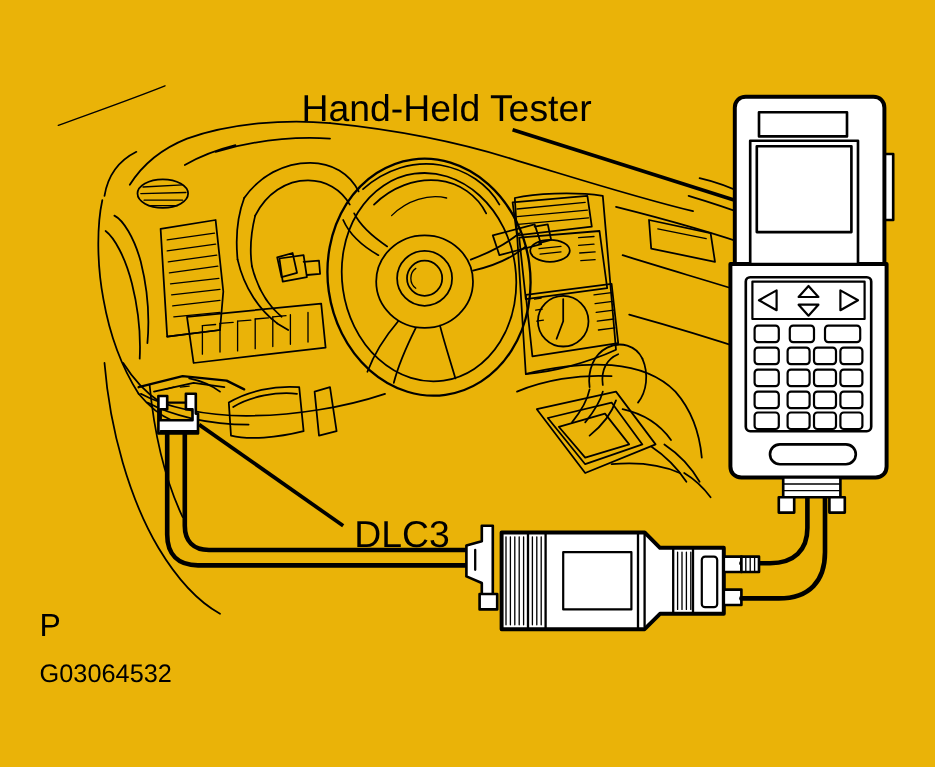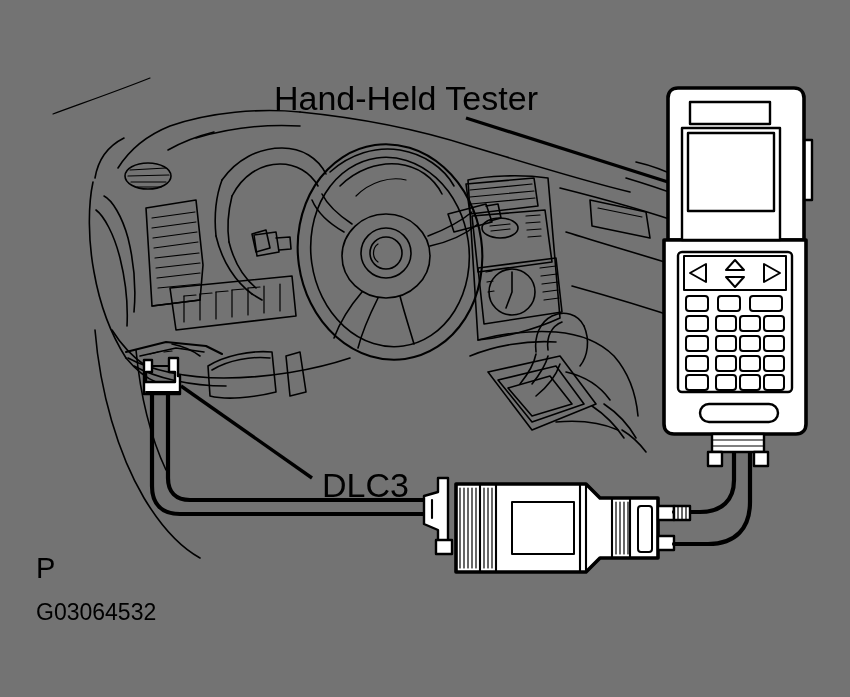--- a/index.html
+++ b/index.html
@@ -7,21 +7,21 @@
     padding: 0;
     background: #ffffff;
   }
   body {
     font-family: "Liberation Sans", sans-serif;
   }
   #figure {
     position: relative;
     width: 850px;
     height: 697px;
-    background: #737373;
+    background: #eab308;
     overflow: hidden;
   }
   #figure svg {
     position: absolute;
     top: 0;
     left: 0;
     width: 850px;
     height: 697px;
   }
   .label-text {

